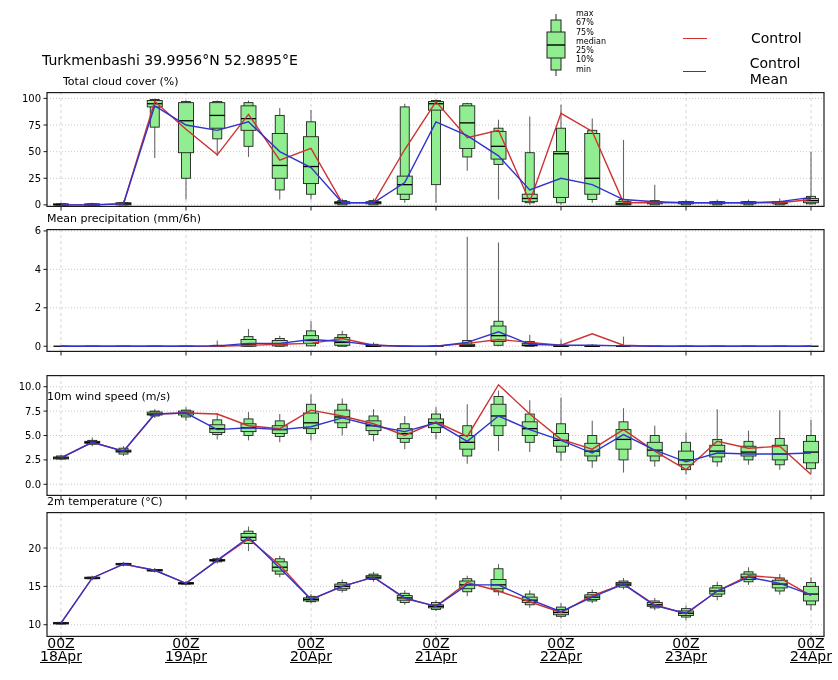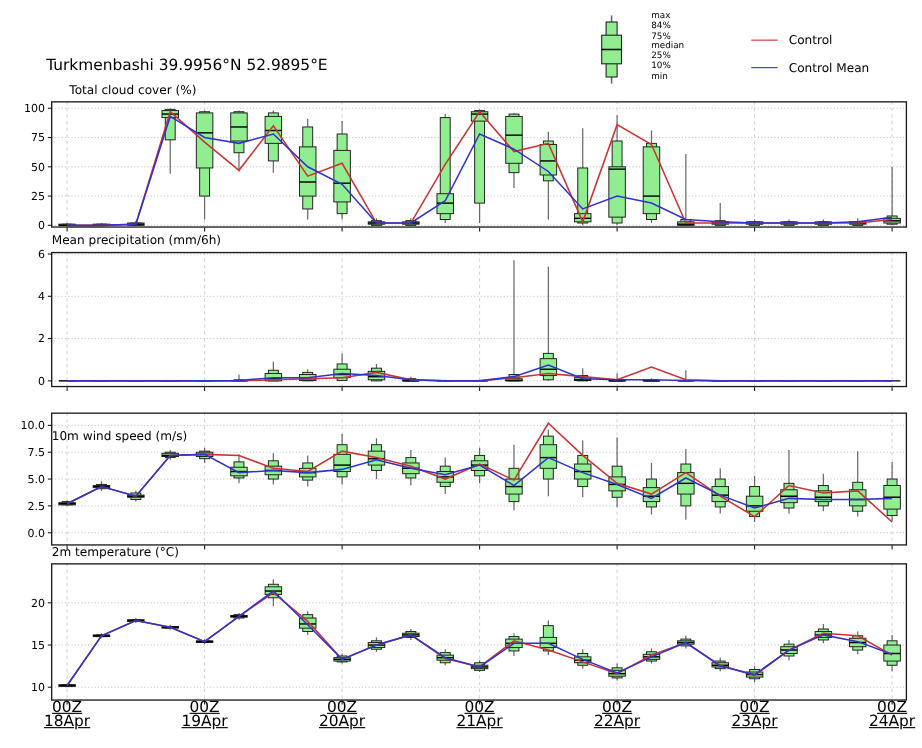--- a/index.html
+++ b/index.html
@@ -1,43 +1,43 @@
 <!DOCTYPE html>
 <html><head>
 <meta charset="utf-8">
 <style>
   html,body{margin:0;padding:0;background:#ffffff;}
   body{width:838px;height:680px;position:relative;overflow:hidden;
        font-family:"DejaVu Sans","Liberation Sans",sans-serif;color:#000;}
   .hdr{position:absolute;left:42px;top:8px;font-size:14px;line-height:21px;white-space:pre;}
   .hdr div{height:21px;}
   .panel-title{position:absolute;left:47px;font-size:11px;color:#000;}
-  .legend-box-labels{position:absolute;left:592px;top:9px;font-size:8px;line-height:9.3px;}
-  .legend-entry{position:absolute;display:flex;align-items:center;font-size:11px;}
+  .legend-box-labels{position:absolute;left:576px;top:9px;font-size:8px;line-height:9.3px;}
+  .legend-entry{position:absolute;display:flex;align-items:center;font-size:14px;gap:34px;}
   .legend-line{display:inline-block;width:24px;height:0;border-top:1.6px solid #000;margin-right:10px;}
   svg{position:absolute;left:0;overflow:visible;}
   .xlabels{position:absolute;left:0;top:637px;width:838px;height:34px;}
   .xlab{position:absolute;width:70px;text-align:center;font-size:14px;line-height:13px;text-decoration:underline;}
 </style>
 </head>
 <body>
 
 <div class="hdr">
   <div>Turkmenbashi 39.9956°N 52.9895°E</div>
 </div>
 
 <svg width="40" height="76" style="left:534px;top:6px;">
   <line x1="22" y1="8" x2="22" y2="70" stroke="#666" stroke-width="1.4"></line>
   <rect x="17" y="14" width="10" height="50" fill="#90ee90" stroke="#222" stroke-width="1"></rect>
   <rect x="13" y="26" width="18" height="26" fill="#90ee90" stroke="#222" stroke-width="1"></rect>
   <line x1="13" y1="39" x2="31" y2="39" stroke="#000" stroke-width="1.4"></line>
 </svg>
 <div class="legend-box-labels">
   <div>max</div>
-  <div>84%</div>
+  <div>67%</div>
   <div>75%</div>
   <div>median</div>
   <div>25%</div>
   <div>10%</div>
   <div>min</div>
 </div>
 
 <div class="legend-entry" style="left:683px;top:30px;">
   <span class="legend-line" style="border-top-color: rgb(205, 50, 50);"></span>
   <span>Control</span>

